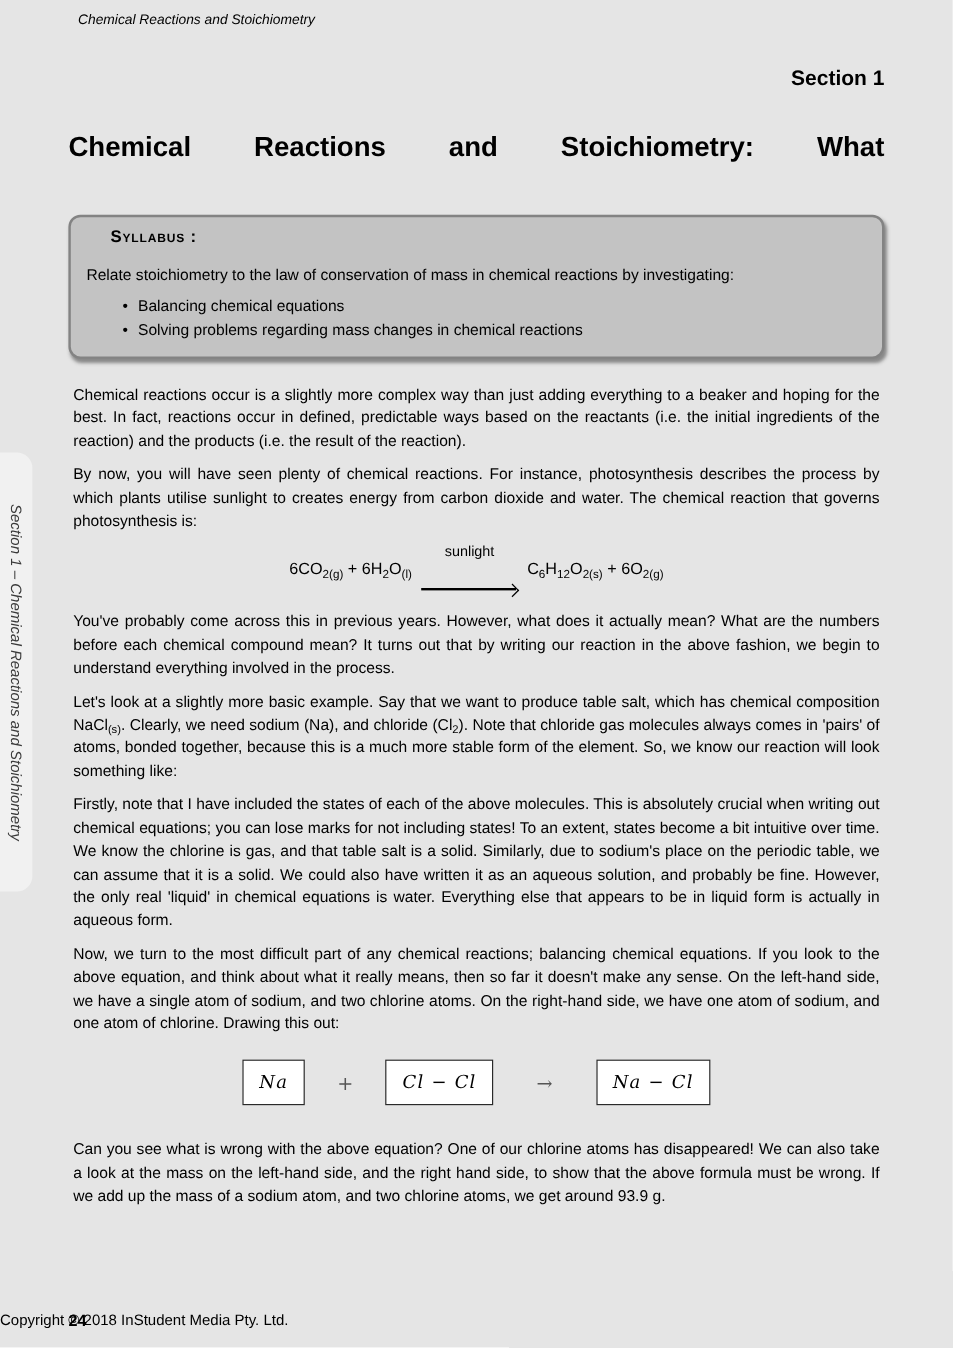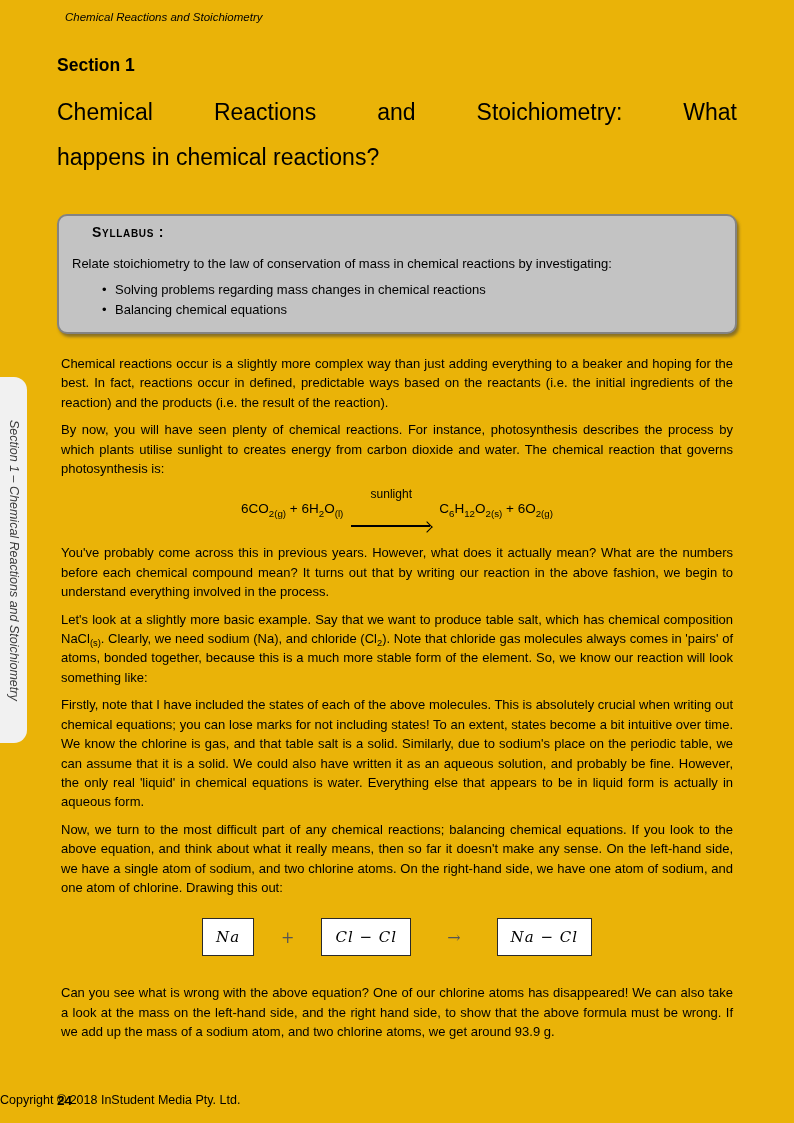--- a/index.html
+++ b/index.html
@@ -1,36 +1,36 @@
 <!DOCTYPE html>
 <html><head>
 <meta charset="utf-8">
 <style>
   html,body { margin:0; padding:0; background:#fff; }
   .page {
-    position:relative; width:794px; height:1123px; background:#eab308;
+    position:relative; width:794px; height:1123px; background:#e5e5e5;
     font-family:"Liberation Sans", sans-serif; color:#000; overflow:hidden;
   }
   .running-header {
     position:absolute; top:11px; left:65px;
     font-style:italic; font-size:11.5px; color:#000;
   }
   
   .sidebar-tab {
     position:absolute; left:0; top:377px; width:27px; height:366px;
     background:#f1f1f1; border-radius:0 13px 13px 0;
     display:flex; align-items:center; justify-content:center;
   }
   .sidebar-tab-text {
     writing-mode:vertical-rl; white-space:nowrap;
     font-style:italic; font-size:12.5px; color:#3a3a3a;
   }
   .content { position:absolute; left:57px; top:55px; width:680px; }
-  .section-label { font-size:17.5px; font-weight:bold; margin:0 0 14px; }
-  .page-title { font-size:23px; font-weight:normal; margin:0 0 34px; line-height:45px; }
+  .section-label { font-size:17.5px; font-weight:bold; margin:0 0 24px;text-align:right; }
+  .page-title { font-size:23px; font-weight:bold; margin:0 0 34px; line-height:45px; }
   .title-line1 { display:block; text-align:justify; text-align-last:justify; }
   .title-line2 { display:block; }
   .syllabus-box {
     background:#c3c3c3; border:2px solid #838383; border-radius:10px;
     padding:8px 13px 13px; margin-bottom:20px;
     box-shadow:2px 3px 3px rgba(60,60,60,0.55);
   }
   .syllabus-heading { font-weight:bold; font-variant:small-caps; font-size:14px; letter-spacing:0.7px;margin-left:20px; }
   .syllabus-intro { font-size:13px; margin-top:16px; }
   .syllabus-bullets { margin:9px 0 0 30px; padding:0; font-size:13px; }
@@ -71,29 +71,28 @@
   <div class="sidebar-tab">
     <span class="sidebar-tab-text">Section 1 – Chemical Reactions and Stoichiometry</span>
   </div>
 
   <div class="content">
 
     <h2 class="section-label">Section 1</h2>
 
     <h1 class="page-title">
       <span class="title-line1">Chemical Reactions and Stoichiometry:  What</span>
-      <span class="title-line2">happens in chemical reactions?</span>
     </h1>
 
     <div class="syllabus-box">
       <div class="syllabus-heading">Syllabus :</div>
       <div class="syllabus-intro">Relate stoichiometry to the law of conservation of mass in chemical reactions by investigating:</div>
       <ul class="syllabus-bullets">
+        <li>Balancing chemical equations</li>
         <li>Solving problems regarding mass changes in chemical reactions</li>
-        <li>Balancing chemical equations</li>
       </ul>
     </div>
 
     <p class="body-para"><span>Chemical reactions occur is a slightly more complex way than just adding everything to a beaker and hoping for the best.  In fact, reactions occur in defined, predictable ways based on the reactants (i.e.  the initial ingredients of the reaction) and the products (i.e. the result of the reaction).</span></p>
     <p class="body-para"><span>By now, you will have seen plenty of chemical reactions. For instance, photosynthesis describes the process by which plants utilise sunlight to creates energy from carbon dioxide and water.  The chemical reaction that governs photosynthesis is:</span></p>
 
     <div class="equation">
       <span class="equation-row">
         <span><span>6CO</span><sub>2(g)</sub><span> + 6H</span><sub>2</sub><span>O</span><sub>(l)</sub></span>
         <span class="rxn-arrow">

